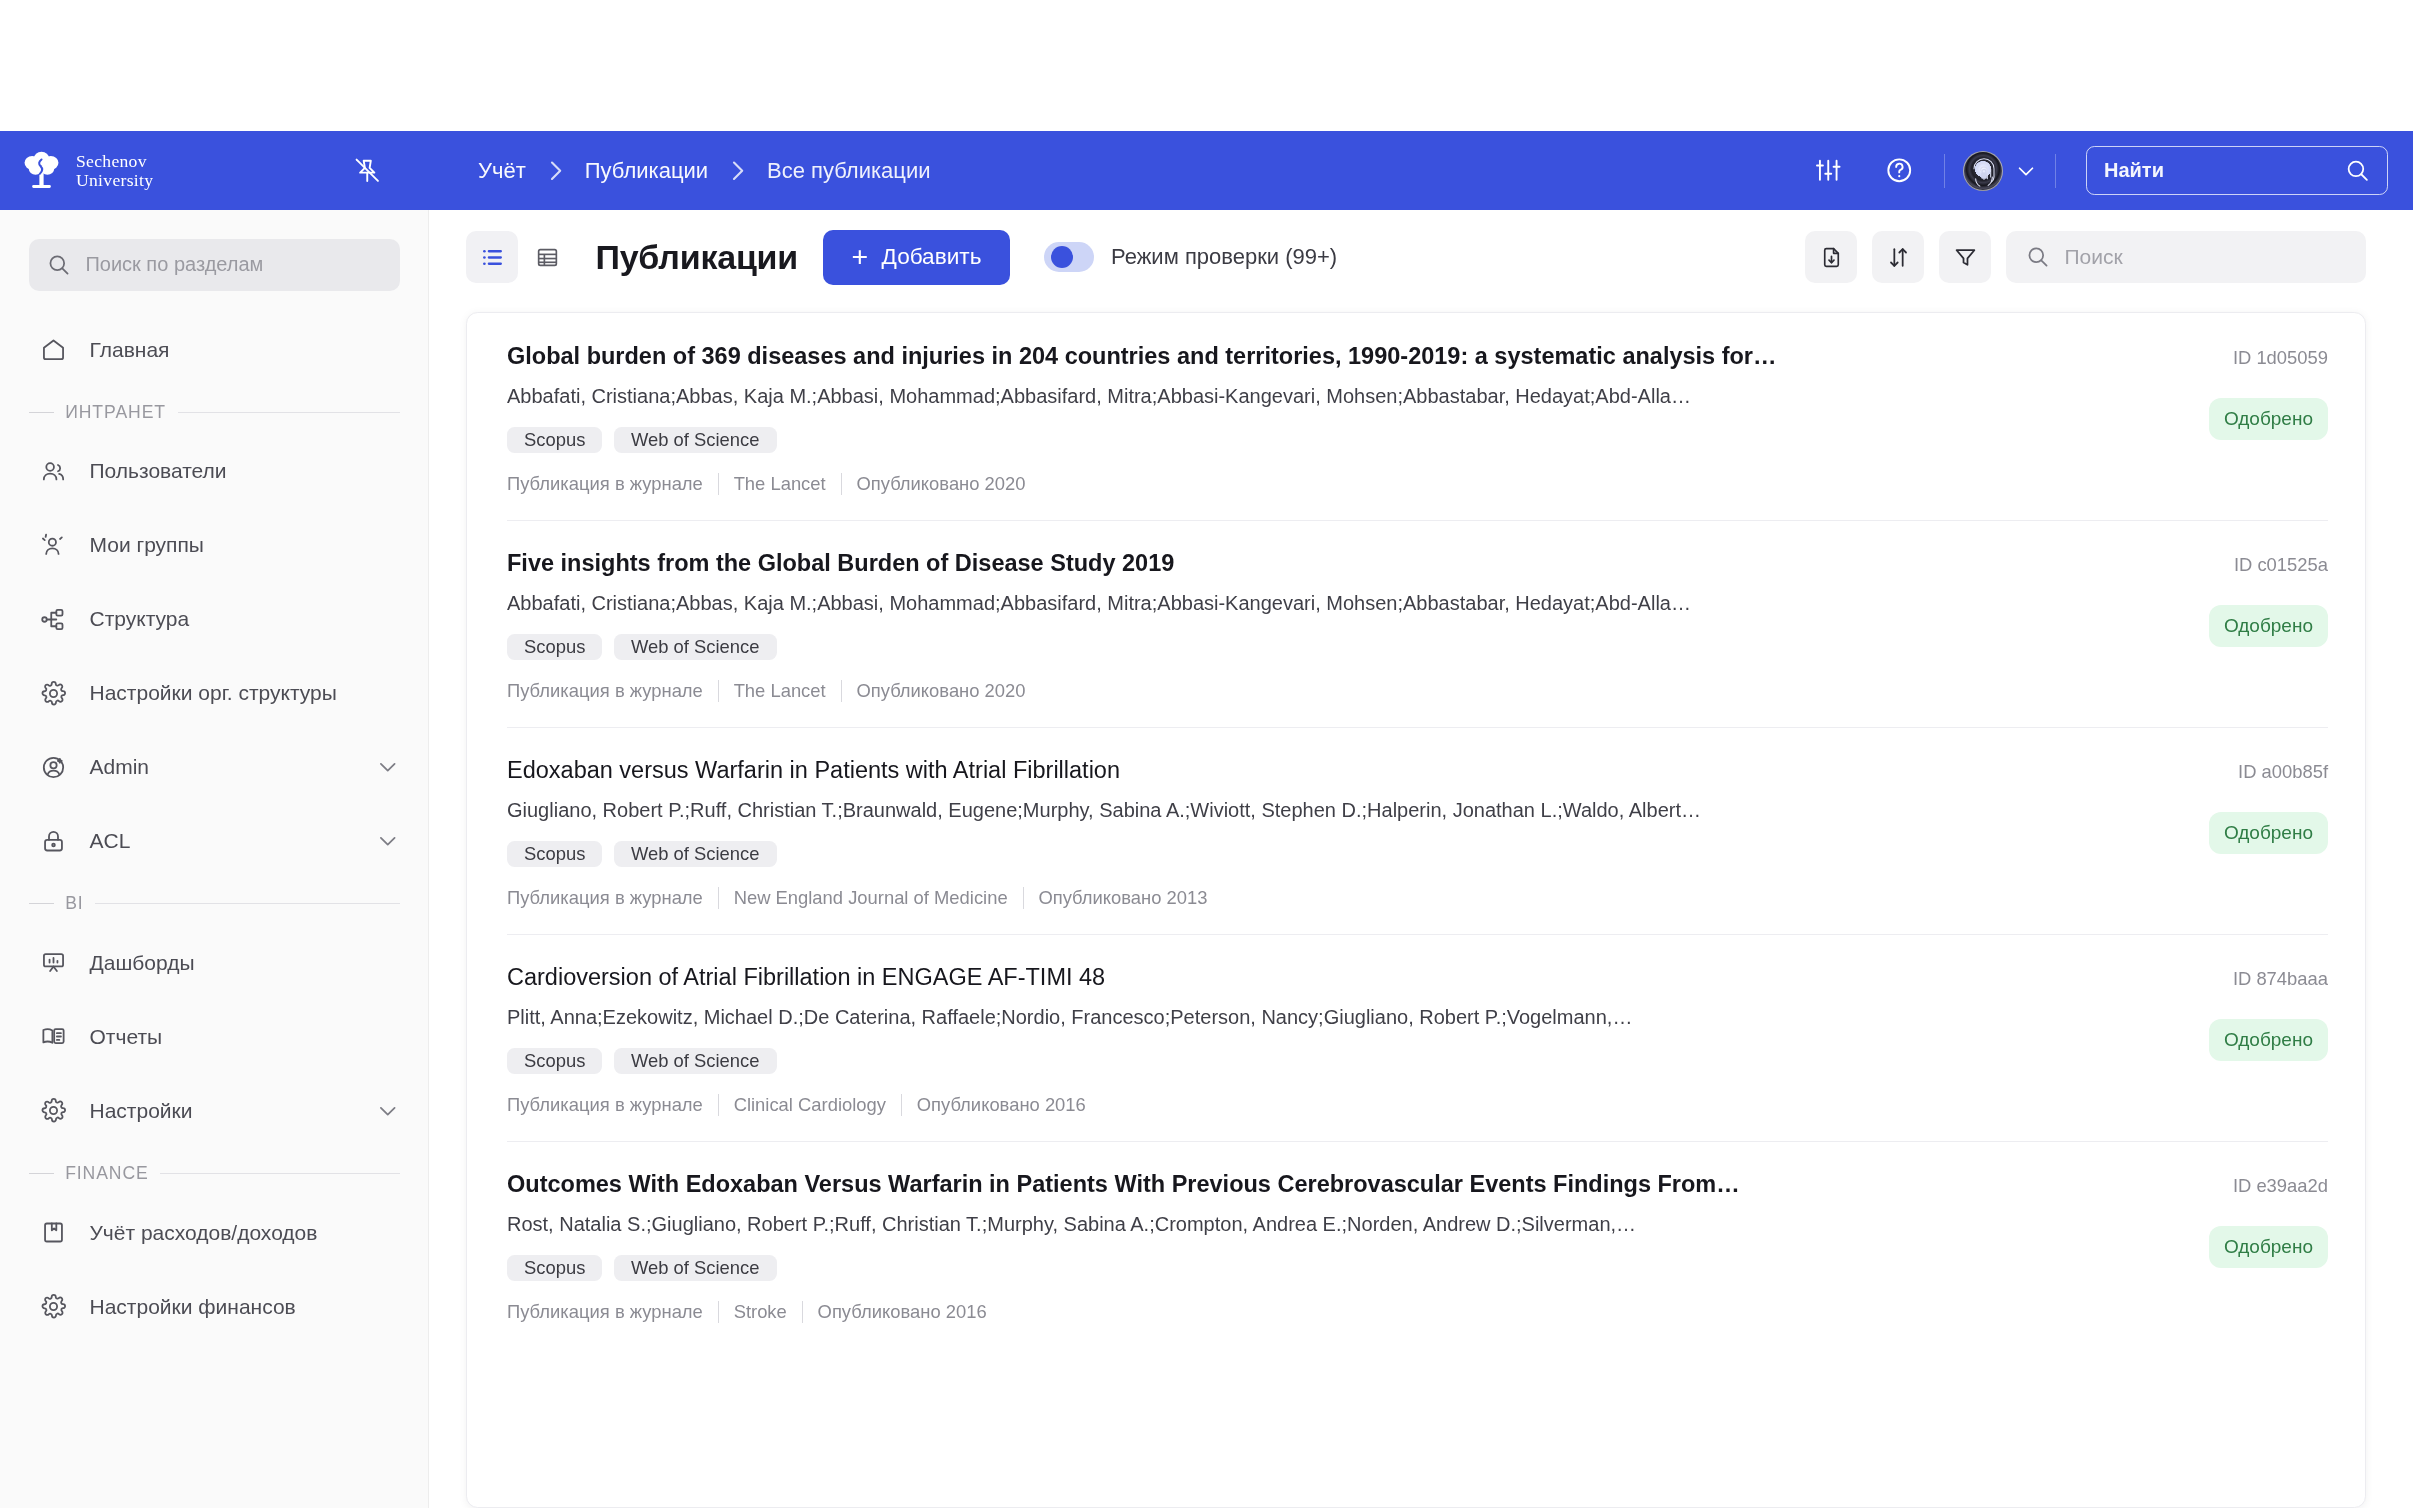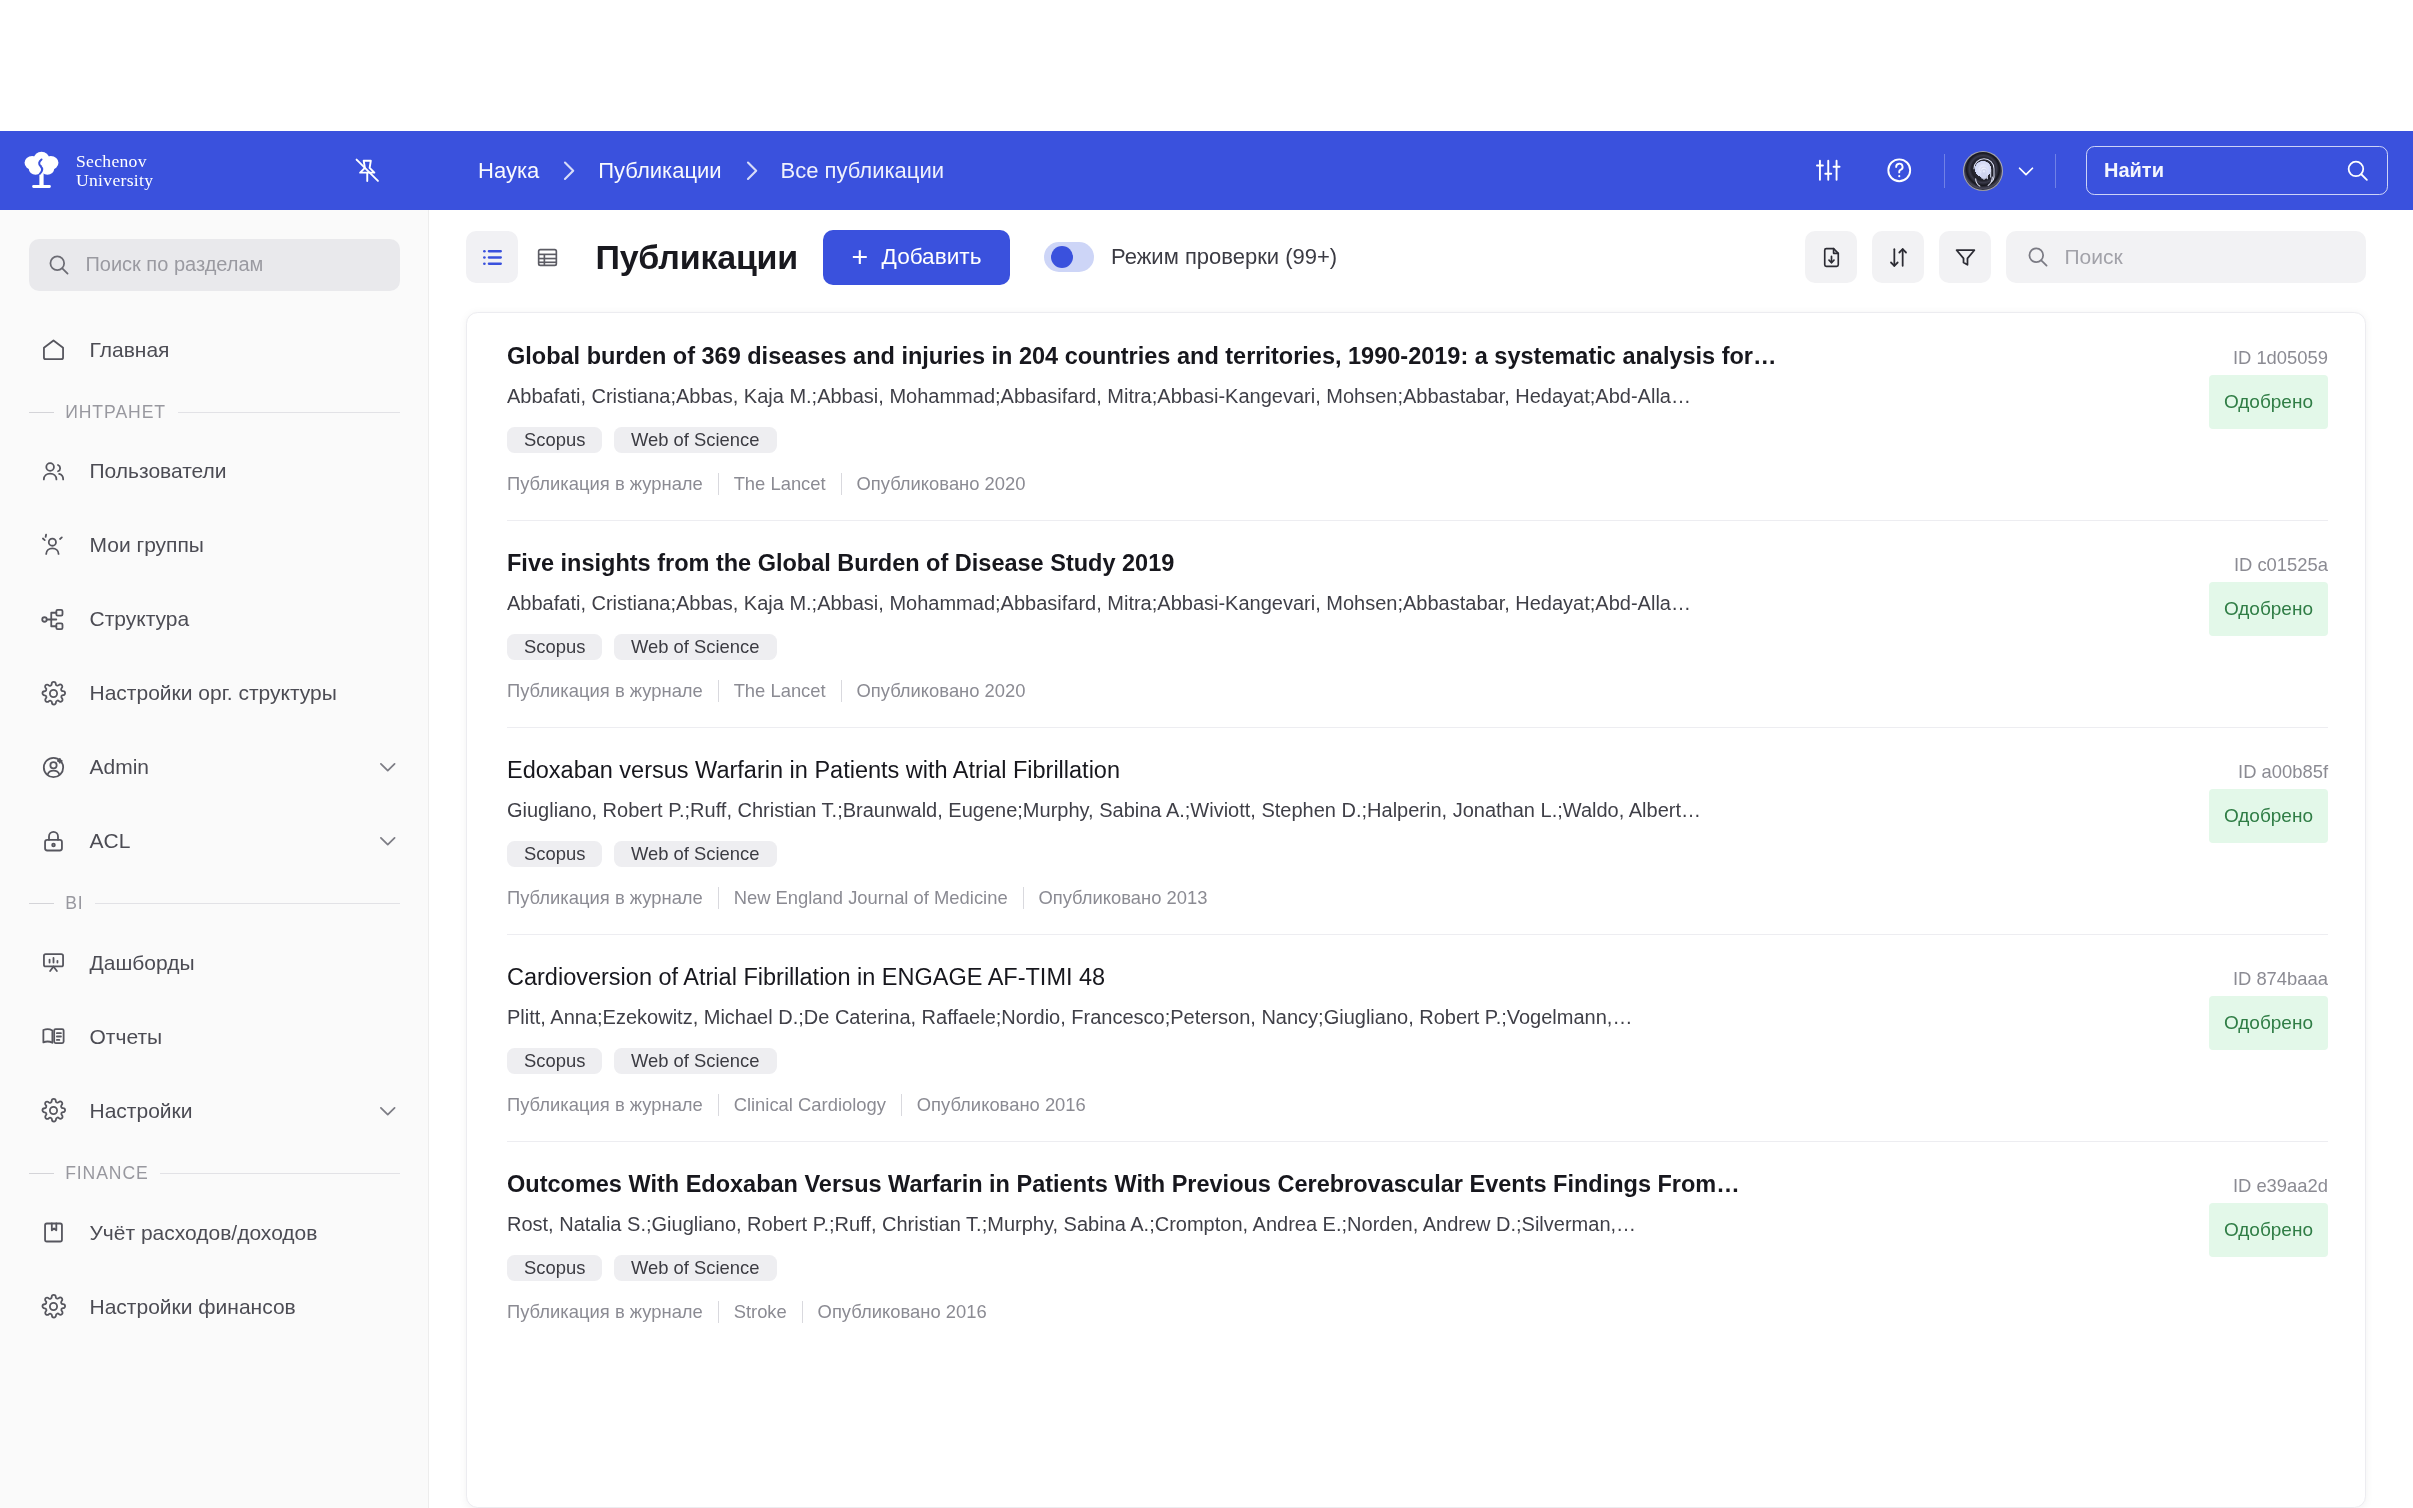--- a/index.html
+++ b/index.html
@@ -157,23 +157,23 @@
     background:#eeeef1; color:#3b3b42; font-size:18.4px;
     border-radius:7.5px; padding:2px 17px; white-space:nowrap;
   }
   .pub-meta { margin-top:20px; display:flex; align-items:center; gap:0; }
   .pub-meta .m { font-size:18.4px; color:#8b8b93; white-space:nowrap; }
   .pub-meta .bar { width:0.8px; height:22px; background:#d9d9de; margin:0 15px; }
 
   .pub-right { width:193px; flex:none; text-align:right; padding-top:5px; }
   .pub-id { font-size:18.4px; color:#8b8b93; white-space:nowrap; }
   .status {
-    display:inline-block; margin-top:6px;
+    display:inline-block; margin-top:29px;
     background:#e3f8e9; color:#2f7d45; font-size:19px;
-    border-radius:4px; padding:16px 15px; white-space:nowrap;
+    border-radius:12px; padding:10px 15px; white-space:nowrap;
   }
 
   svg { display:block; }
 </style>
 </head>
 <body>
 
 <div class="page">
 
   <div class="top-gap"></div>
@@ -203,21 +203,21 @@
 
     <div class="pin-btn">
       <svg width="28.5" height="28.5" viewBox="0 0 24 24" fill="none" stroke="#ffffff" stroke-width="1.6" stroke-linecap="round" stroke-linejoin="round">
         <path d="M9 4h6l-1 6 4 4H6l4-4-1-6z"></path>
         <line x1="12" y1="14" x2="12" y2="21"></line>
         <line x1="3" y1="3" x2="21" y2="21"></line>
       </svg>
     </div>
 
     <div class="breadcrumb">
-      <span class="crumb">Наука</span>
+      <span class="crumb">Учёт</span>
       <span class="crumb-sep">
         <svg width="15" height="23.5" viewBox="0 0 12 20" fill="none" stroke="#ffffff" stroke-width="1.8" stroke-linecap="round" stroke-linejoin="round">
             <polyline points="3,3 10,10 3,17"></polyline>
           </svg>
       </span>
       <span class="crumb">Публикации</span>
       <span class="crumb-sep">
         <svg width="15" height="23.5" viewBox="0 0 12 20" fill="none" stroke="#ffffff" stroke-width="1.8" stroke-linecap="round" stroke-linejoin="round">
             <polyline points="3,3 10,10 3,17"></polyline>
           </svg>

